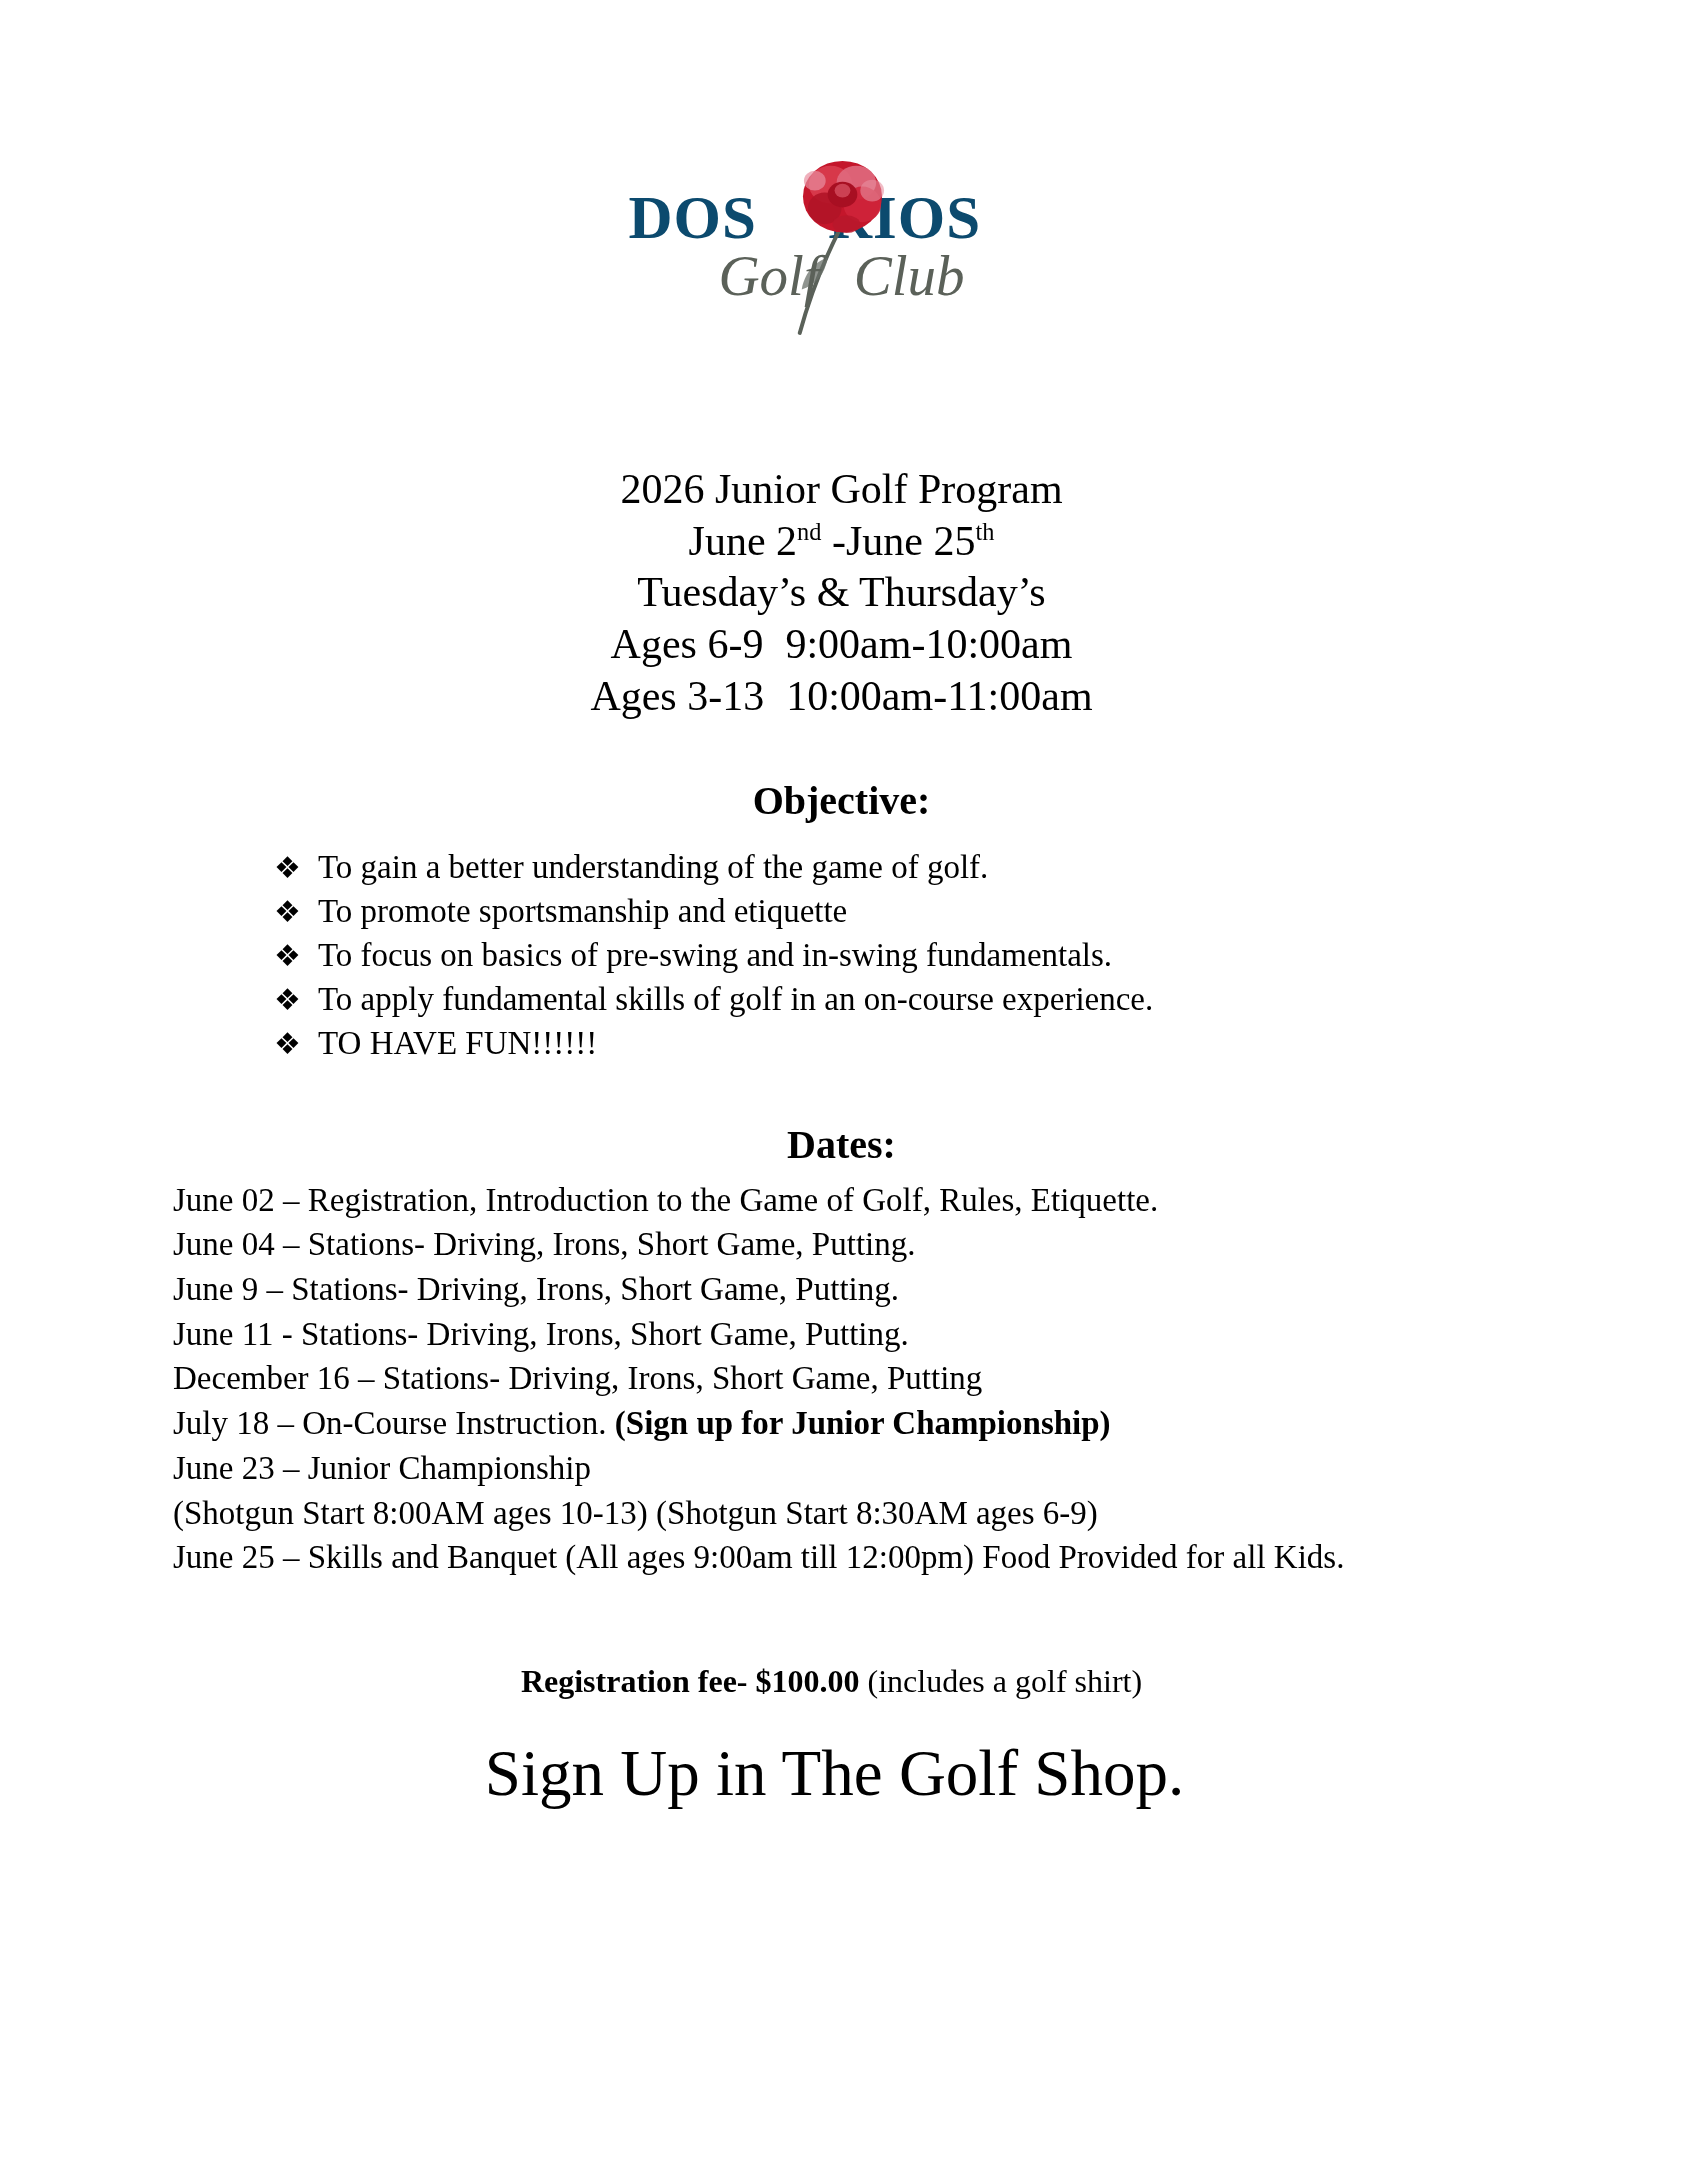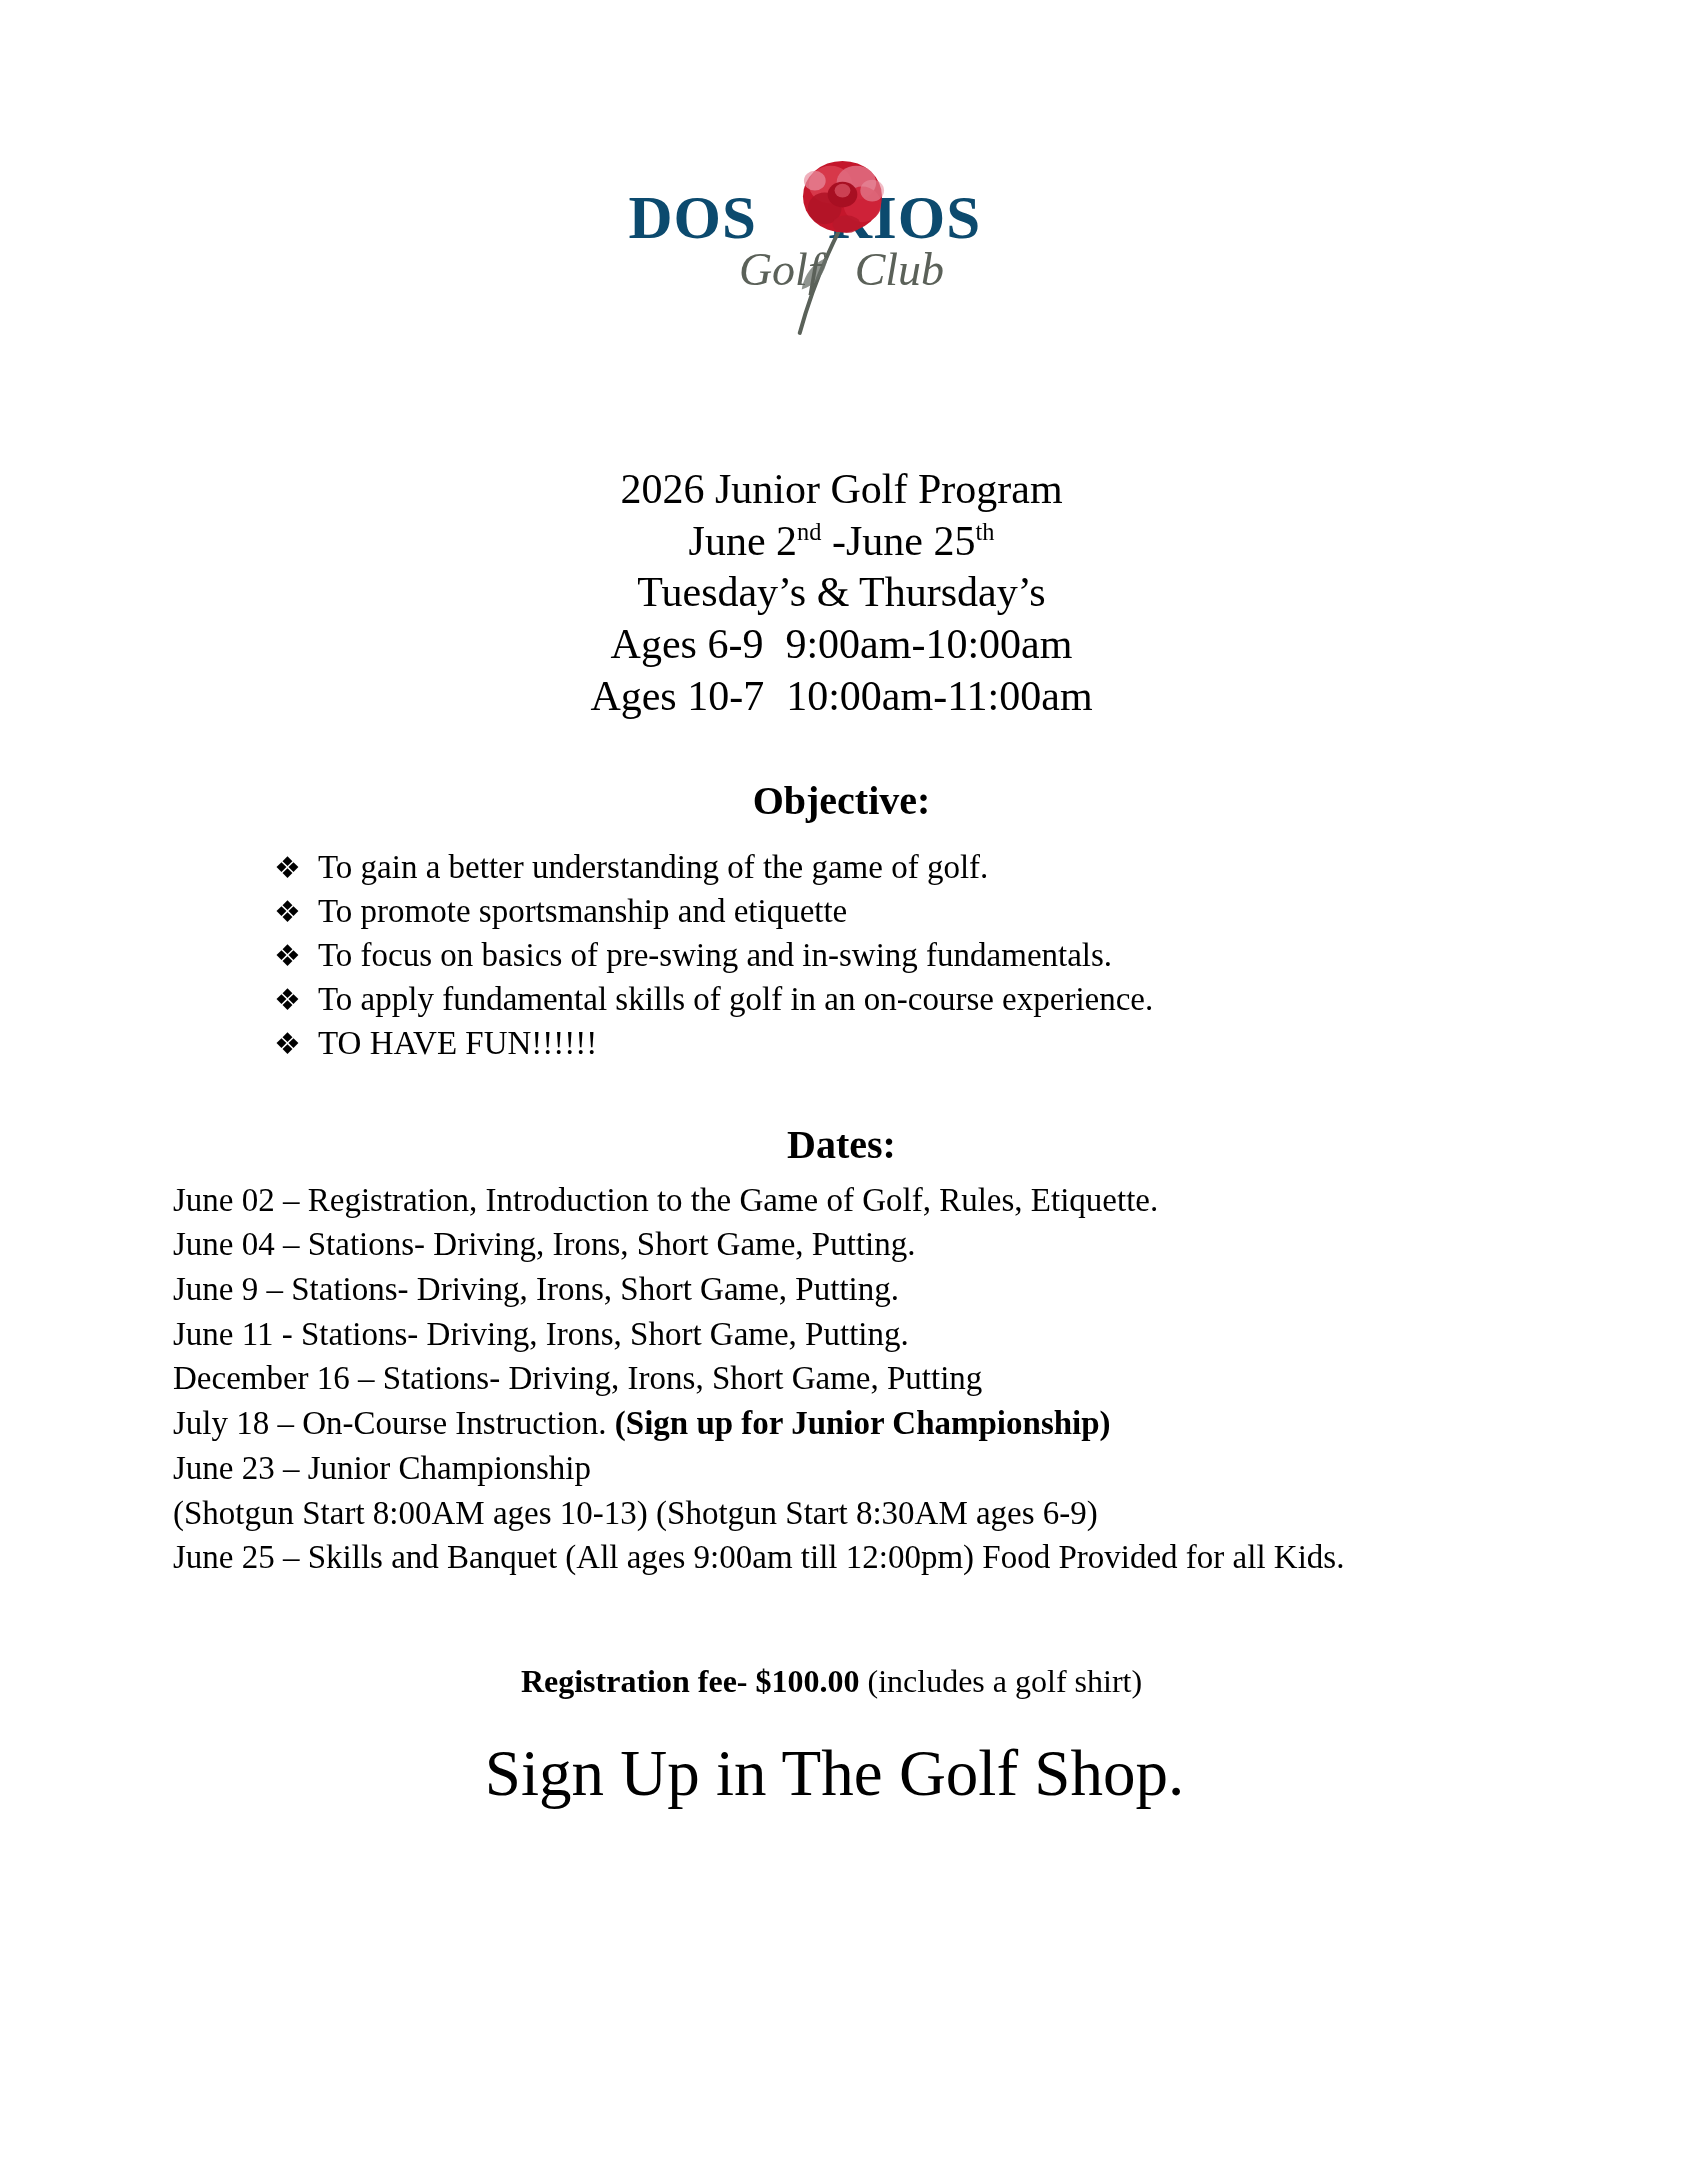--- a/index.html
+++ b/index.html
@@ -49,21 +49,21 @@
   }
   .logo-word .gap { display: inline-block; width: 71px; }
   .logo-sub {
     position: absolute;
     top: 94px;
     left: 0;
     width: 426px;
     text-align: center;
     font-family: "Liberation Serif", "DejaVu Serif", serif;
     font-style: italic;
-    font-size: 46px;
+    font-size: 57px;
     color: #5b6159;
     white-space: nowrap;
   }
   .logo-sub .gap2 { display: inline-block; width: 34px; }
 
   
   .rose {
     position: absolute;
     left: 166px;
     top: 2px;
@@ -184,21 +184,21 @@
 
       <div class="logo-sub"><span>Golf</span><span class="gap2"></span><span>Club</span></div>
     </div>
   </div>
 
   <div class="titles">
     <div class="line">2026 Junior Golf Program</div>
     <div class="line"><span>June 2</span><sup class="ord">nd</sup><span> -June 25</span><sup class="ord">th</sup></div>
     <div class="line">Tuesday’s &amp; Thursday’s</div>
     <div class="line"><span>Ages 6-9</span><span class="sp-wide"></span><span>9:00am-10:00am</span></div>
-    <div class="line"><span>Ages 10-7</span><span class="sp-wide"></span><span>10:00am-11:00am</span></div>
+    <div class="line"><span>Ages 3-13</span><span class="sp-wide"></span><span>10:00am-11:00am</span></div>
   </div>
 
   <div class="section-head">Objective:</div>
   <ul class="objectives">
     <li>
         <span class="bullet">❖</span>
         <span class="bullet-text">To gain a better understanding of the game of golf.</span>
       </li>
     <li>
         <span class="bullet">❖</span>

